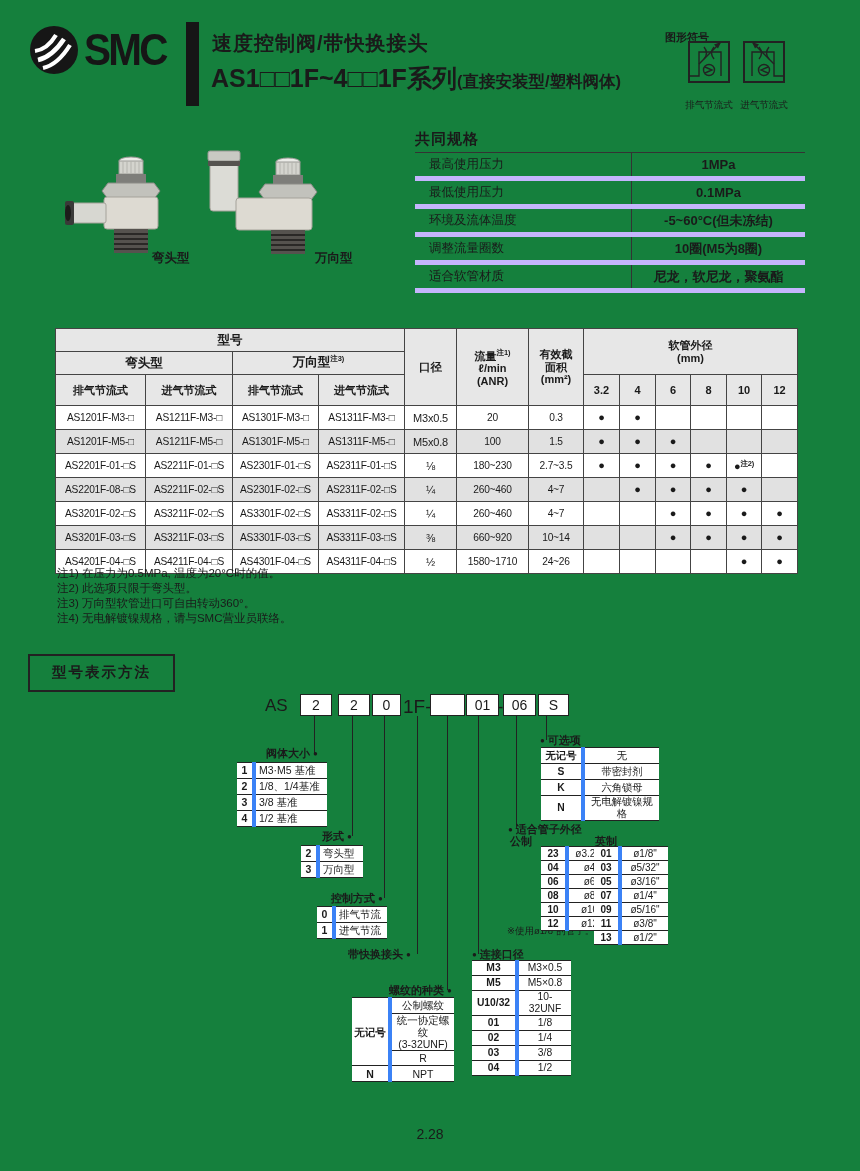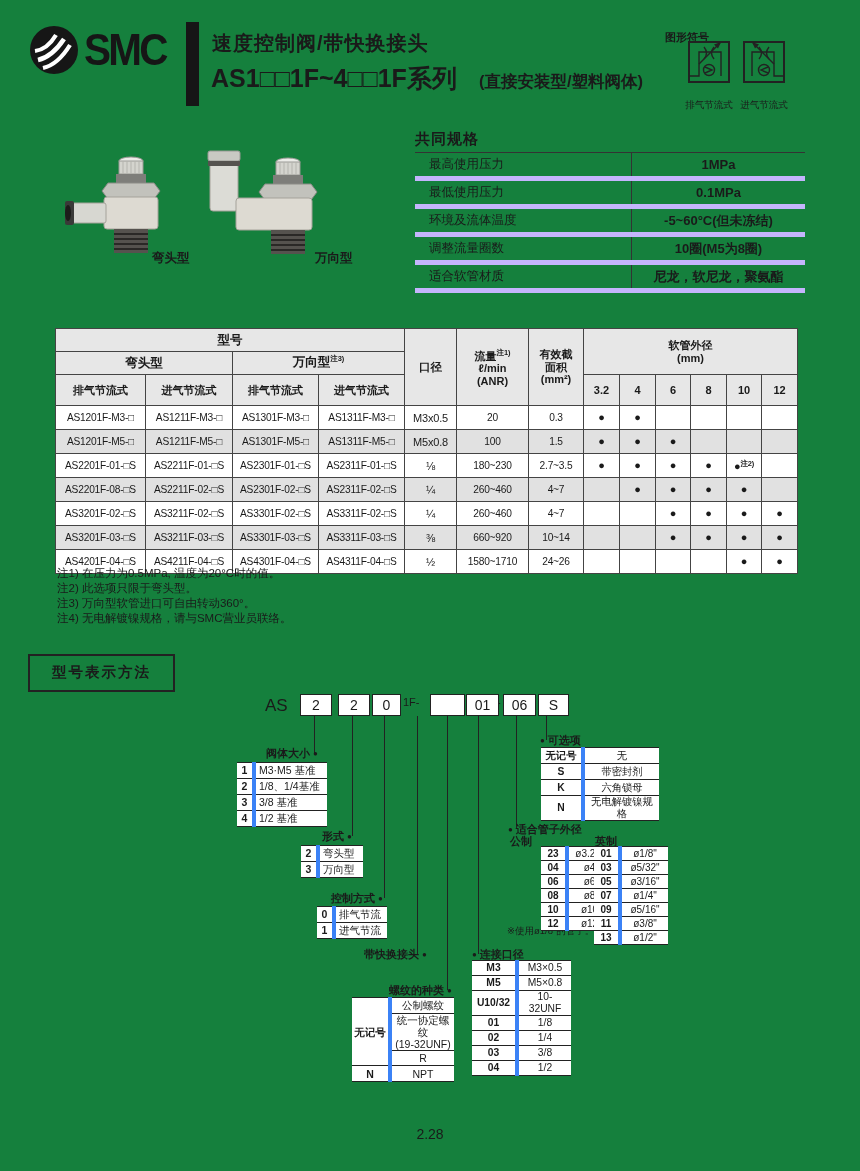--- a/index.html
+++ b/index.html
@@ -6,21 +6,21 @@
   .page{position:relative;width:860px;height:1171px;background:#15803d;overflow:hidden;
         font-family:"Liberation Sans","DejaVu Sans",sans-serif;color:#1a1a1a;}
   .abs{position:absolute;}
 
   
   .logo{left:28px;top:24px;display:flex;align-items:center;gap:4px;}
   .logo-text{font-size:44px;font-weight:900;letter-spacing:-3px;transform:scaleX(.92);transform-origin:left center;color:#161616;}
   .vbar{left:186px;top:22px;width:13px;height:84px;background:#161616;}
   .title1{left:212px;top:30px;font-size:20px;font-weight:bold;letter-spacing:1px;}
   .title2{left:211px;top:62px;font-size:25px;font-weight:bold;white-space:nowrap;}
-  .title2 .paren{font-size:16.5px;padding-left:22px;}
+  .title2 .paren{font-size:16.5px;}
   .sym-label{left:632px;top:30px;font-size:11px;font-weight:bold;margin-left:33px;}
   .sym-fig{width:44px;height:52px;}
   .sym-cap{font-size:9.5px;width:60px;text-align:center;}
 
   
   .photo-cap{font-size:12.5px;font-weight:bold;}
 
   
   .spec-title{left:415px;top:130px;font-size:15px;font-weight:bold;letter-spacing:1px;}
   #spec-table{position:absolute;left:415px;top:152px;width:390px;border-collapse:collapse;table-layout:fixed;}
@@ -44,21 +44,21 @@
 
   
   #notes{left:57px;top:566px;font-size:11.5px;line-height:15px;}
 
   
   .desig-box{left:28px;top:654px;width:143px;height:34px;border:2px solid #222;
              font-size:14.5px;font-weight:bold;text-align:center;line-height:33px;letter-spacing:2px;}
   .code-prefix{font-size:17px;top:696px;}
   .code-box{top:694px;height:20px;border:1.5px solid #222;background:#fff;text-align:center;
             font-size:14px;line-height:20px;z-index:3;}
-  .code-text{top:696px;font-size:11px;}
+  .code-text{top:696px;font-size:19px;}
   .cline{width:1px;background:#222;z-index:1;}
   .dlabel{font-size:11px;font-weight:bold;white-space:nowrap;z-index:2;}
   .dot-after::after{content:"●";font-size:8px;margin-left:3px;vertical-align:1px;}
   .dot-before::before{content:"●";font-size:8px;margin-right:3px;vertical-align:1px;}
   .sublabel{font-size:11px;font-weight:bold;}
   .tiny-note{font-size:9.5px;white-space:nowrap;}
 
   .mini{position:absolute;border-collapse:collapse;font-size:10.5px;table-layout:fixed;background:#fff;z-index:2;}
   .mini td{border-bottom:1px solid #222;padding:0 3px;height:15px;line-height:1.15;}
   .mini tr:first-child td{border-top:1px solid #222;}
@@ -360,21 +360,21 @@
   <div class="abs cline" style="left:384px;top:716px;height:182px;"></div>
   <div class="abs cline" style="left:417px;top:716px;height:238px;"></div>
   <div class="abs cline" style="left:447px;top:716px;height:274px;"></div>
   <div class="abs cline" style="left:478px;top:716px;height:238px;"></div>
   <div class="abs cline" style="left:516px;top:716px;height:113px;"></div>
   <div class="abs cline" style="left:546px;top:716px;height:24px;"></div>
 
   <div class="abs dlabel dot-after" style="left:266px;top:746px;">阀体大小</div>
   <div class="abs dlabel dot-after" style="left:322px;top:829px;">形式</div>
   <div class="abs dlabel dot-after" style="left:331px;top:891px;">控制方式</div>
-  <div class="abs dlabel dot-after" style="left:364px;top:947px;">带快换接头</div>
+  <div class="abs dlabel dot-after" style="left:348px;top:947px;">带快换接头</div>
   <div class="abs dlabel dot-after" style="left:389px;top:983px;">螺纹的种类</div>
   <div class="abs dlabel dot-before" style="left:540px;top:733px;">可选项</div>
   <div class="abs dlabel dot-before" style="left:508px;top:822px;">适合管子外径</div>
   <div class="abs dlabel dot-before" style="left:472px;top:947px;">连接口径</div>
   <div class="abs sublabel" style="left:510px;top:834px;">公制</div>
   <div class="abs sublabel" style="left:595px;top:834px;">英制</div>
 
   <table class="mini" id="t-valvesize" style="left:237px;top:762px;width:90px;">
       <colgroup>
         <col style="width:17px">
@@ -436,21 +436,21 @@
         <col style="width:38px">
         <col>
       </colgroup>
       <tbody>
         <tr>
           <td class="k" rowspan="3">无记号</td>
           <td class="v" style="text-align: center;">公制螺纹</td>
         </tr>
         <tr>
           <td class="v pre" style="height: 30px; text-align: center;">统一协定螺纹
-(19-32UNF)</td>
+(3-32UNF)</td>
         </tr>
         <tr>
           <td class="v" style="height: 14px; text-align: center;">R</td>
         </tr>
         <tr>
           <td class="k">N</td>
           <td class="v" style="text-align: center;">NPT</td>
         </tr>
       </tbody>
     </table>

